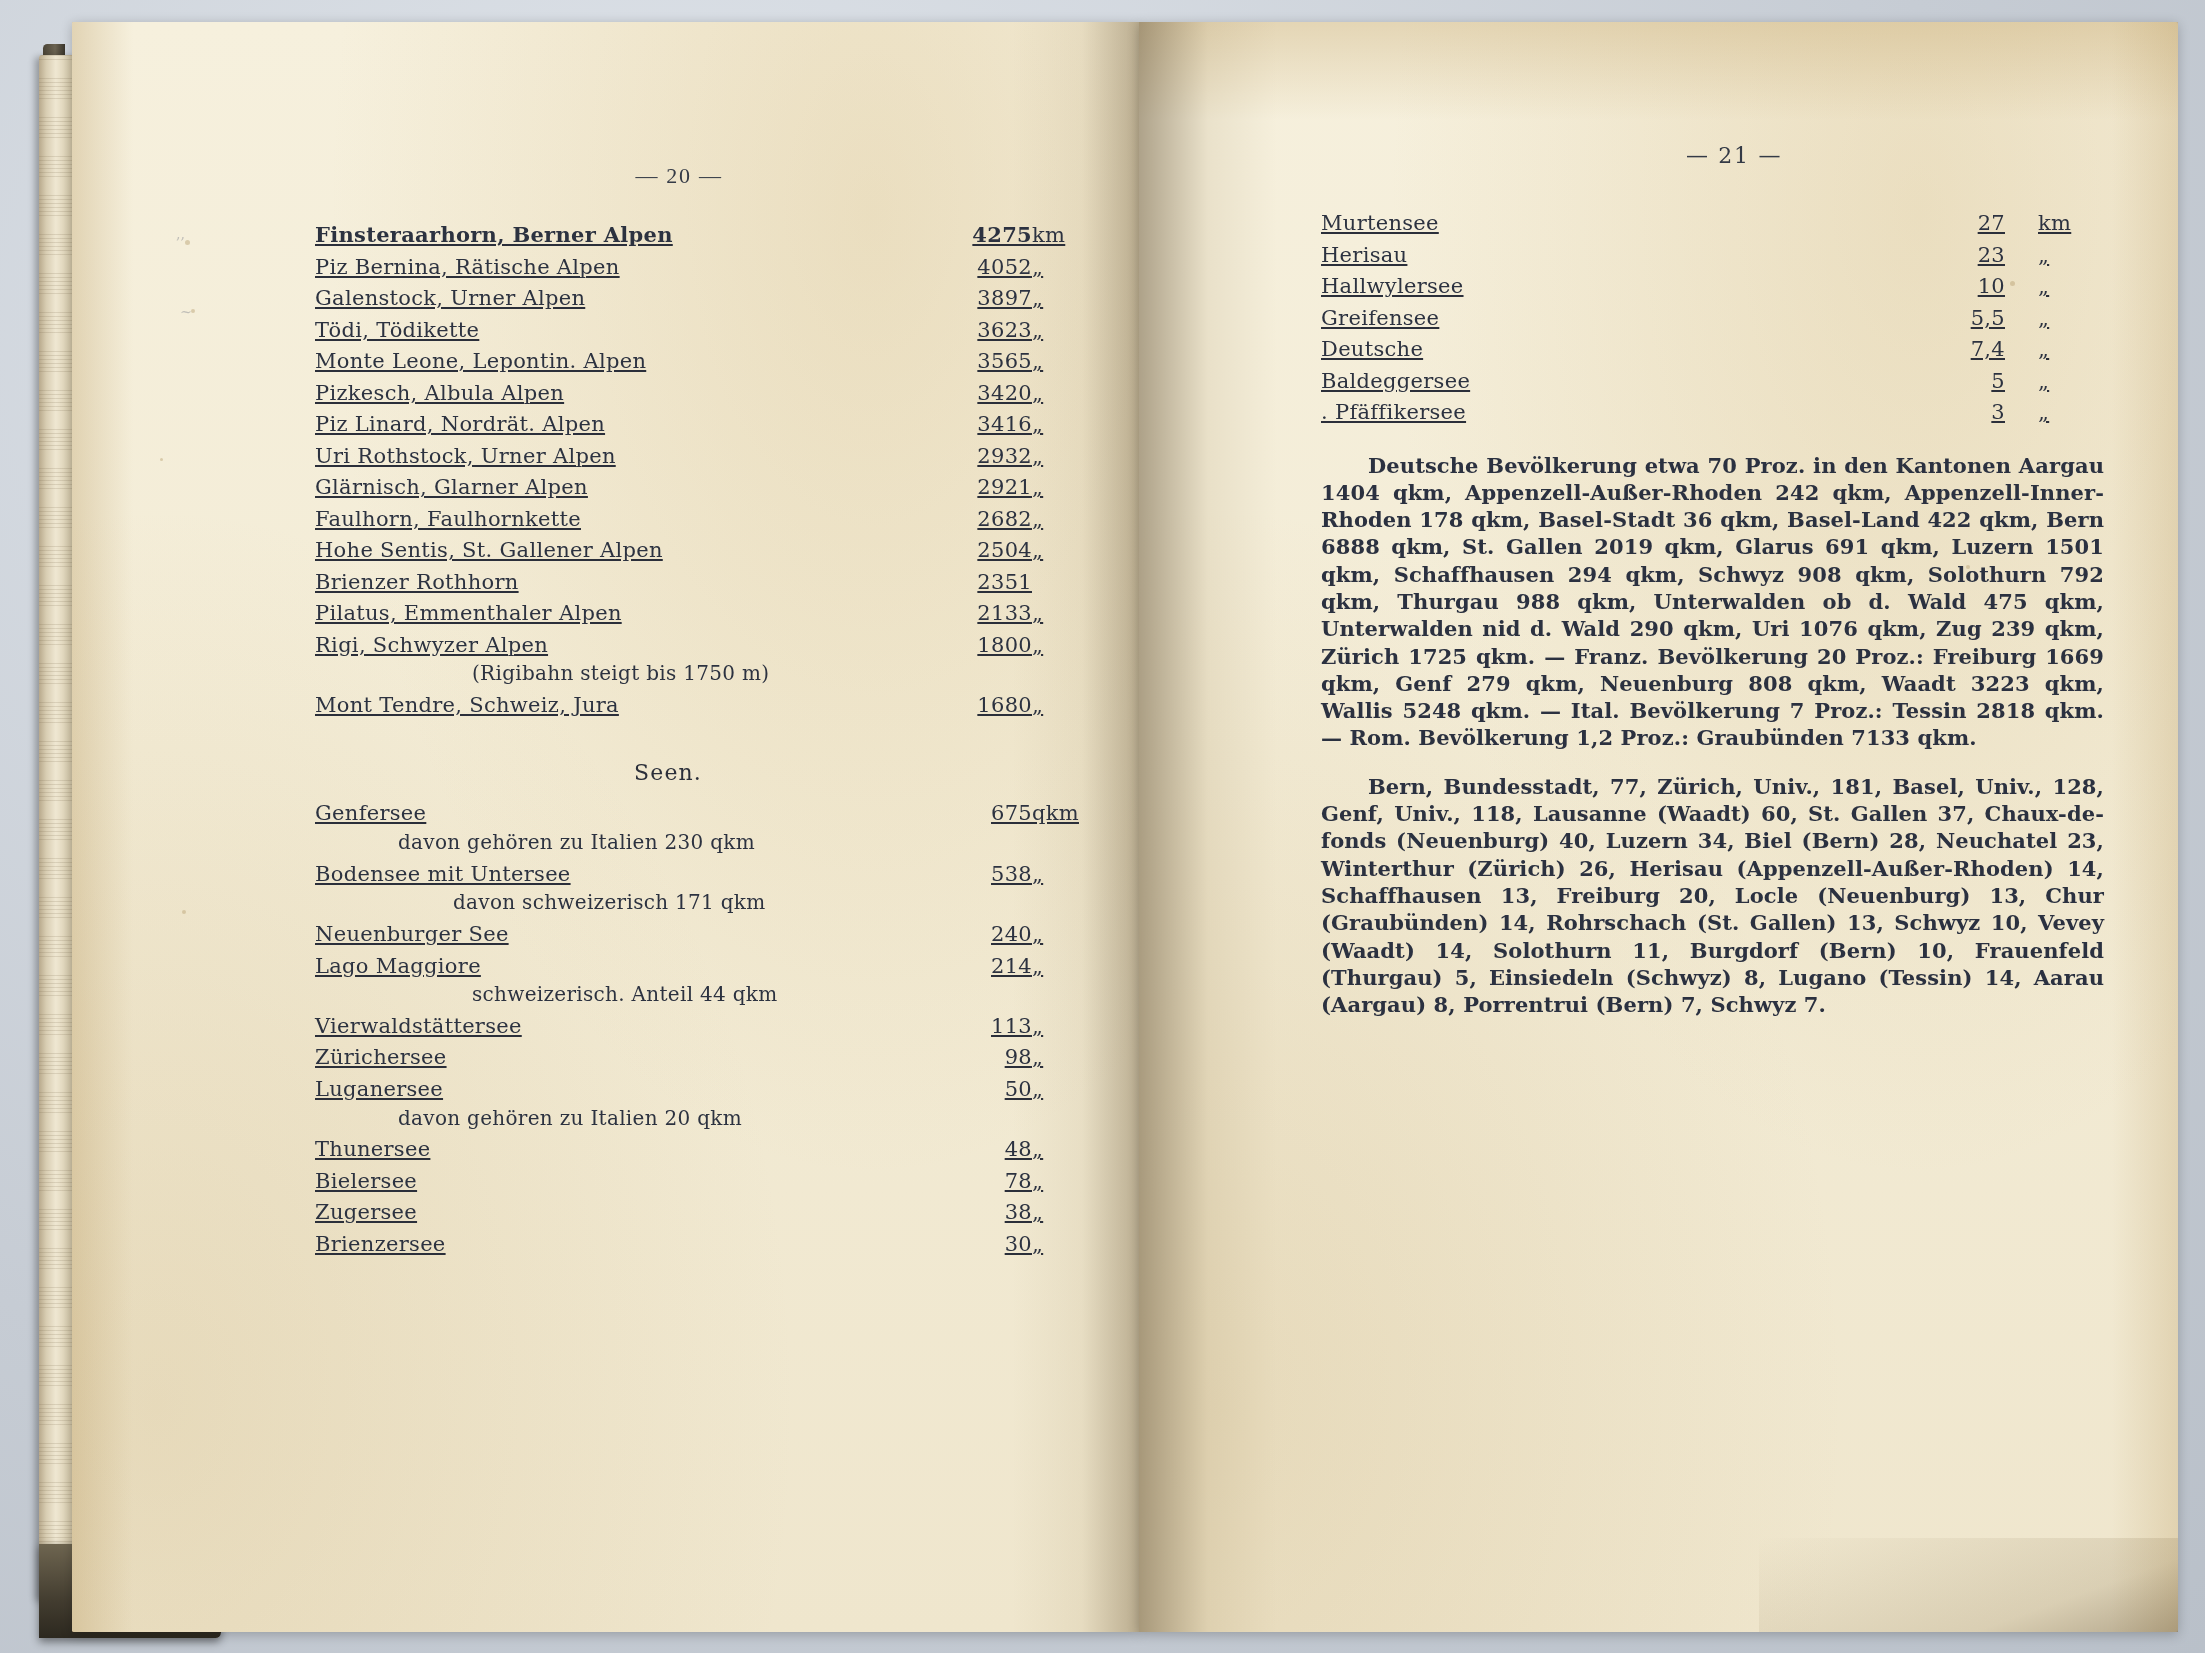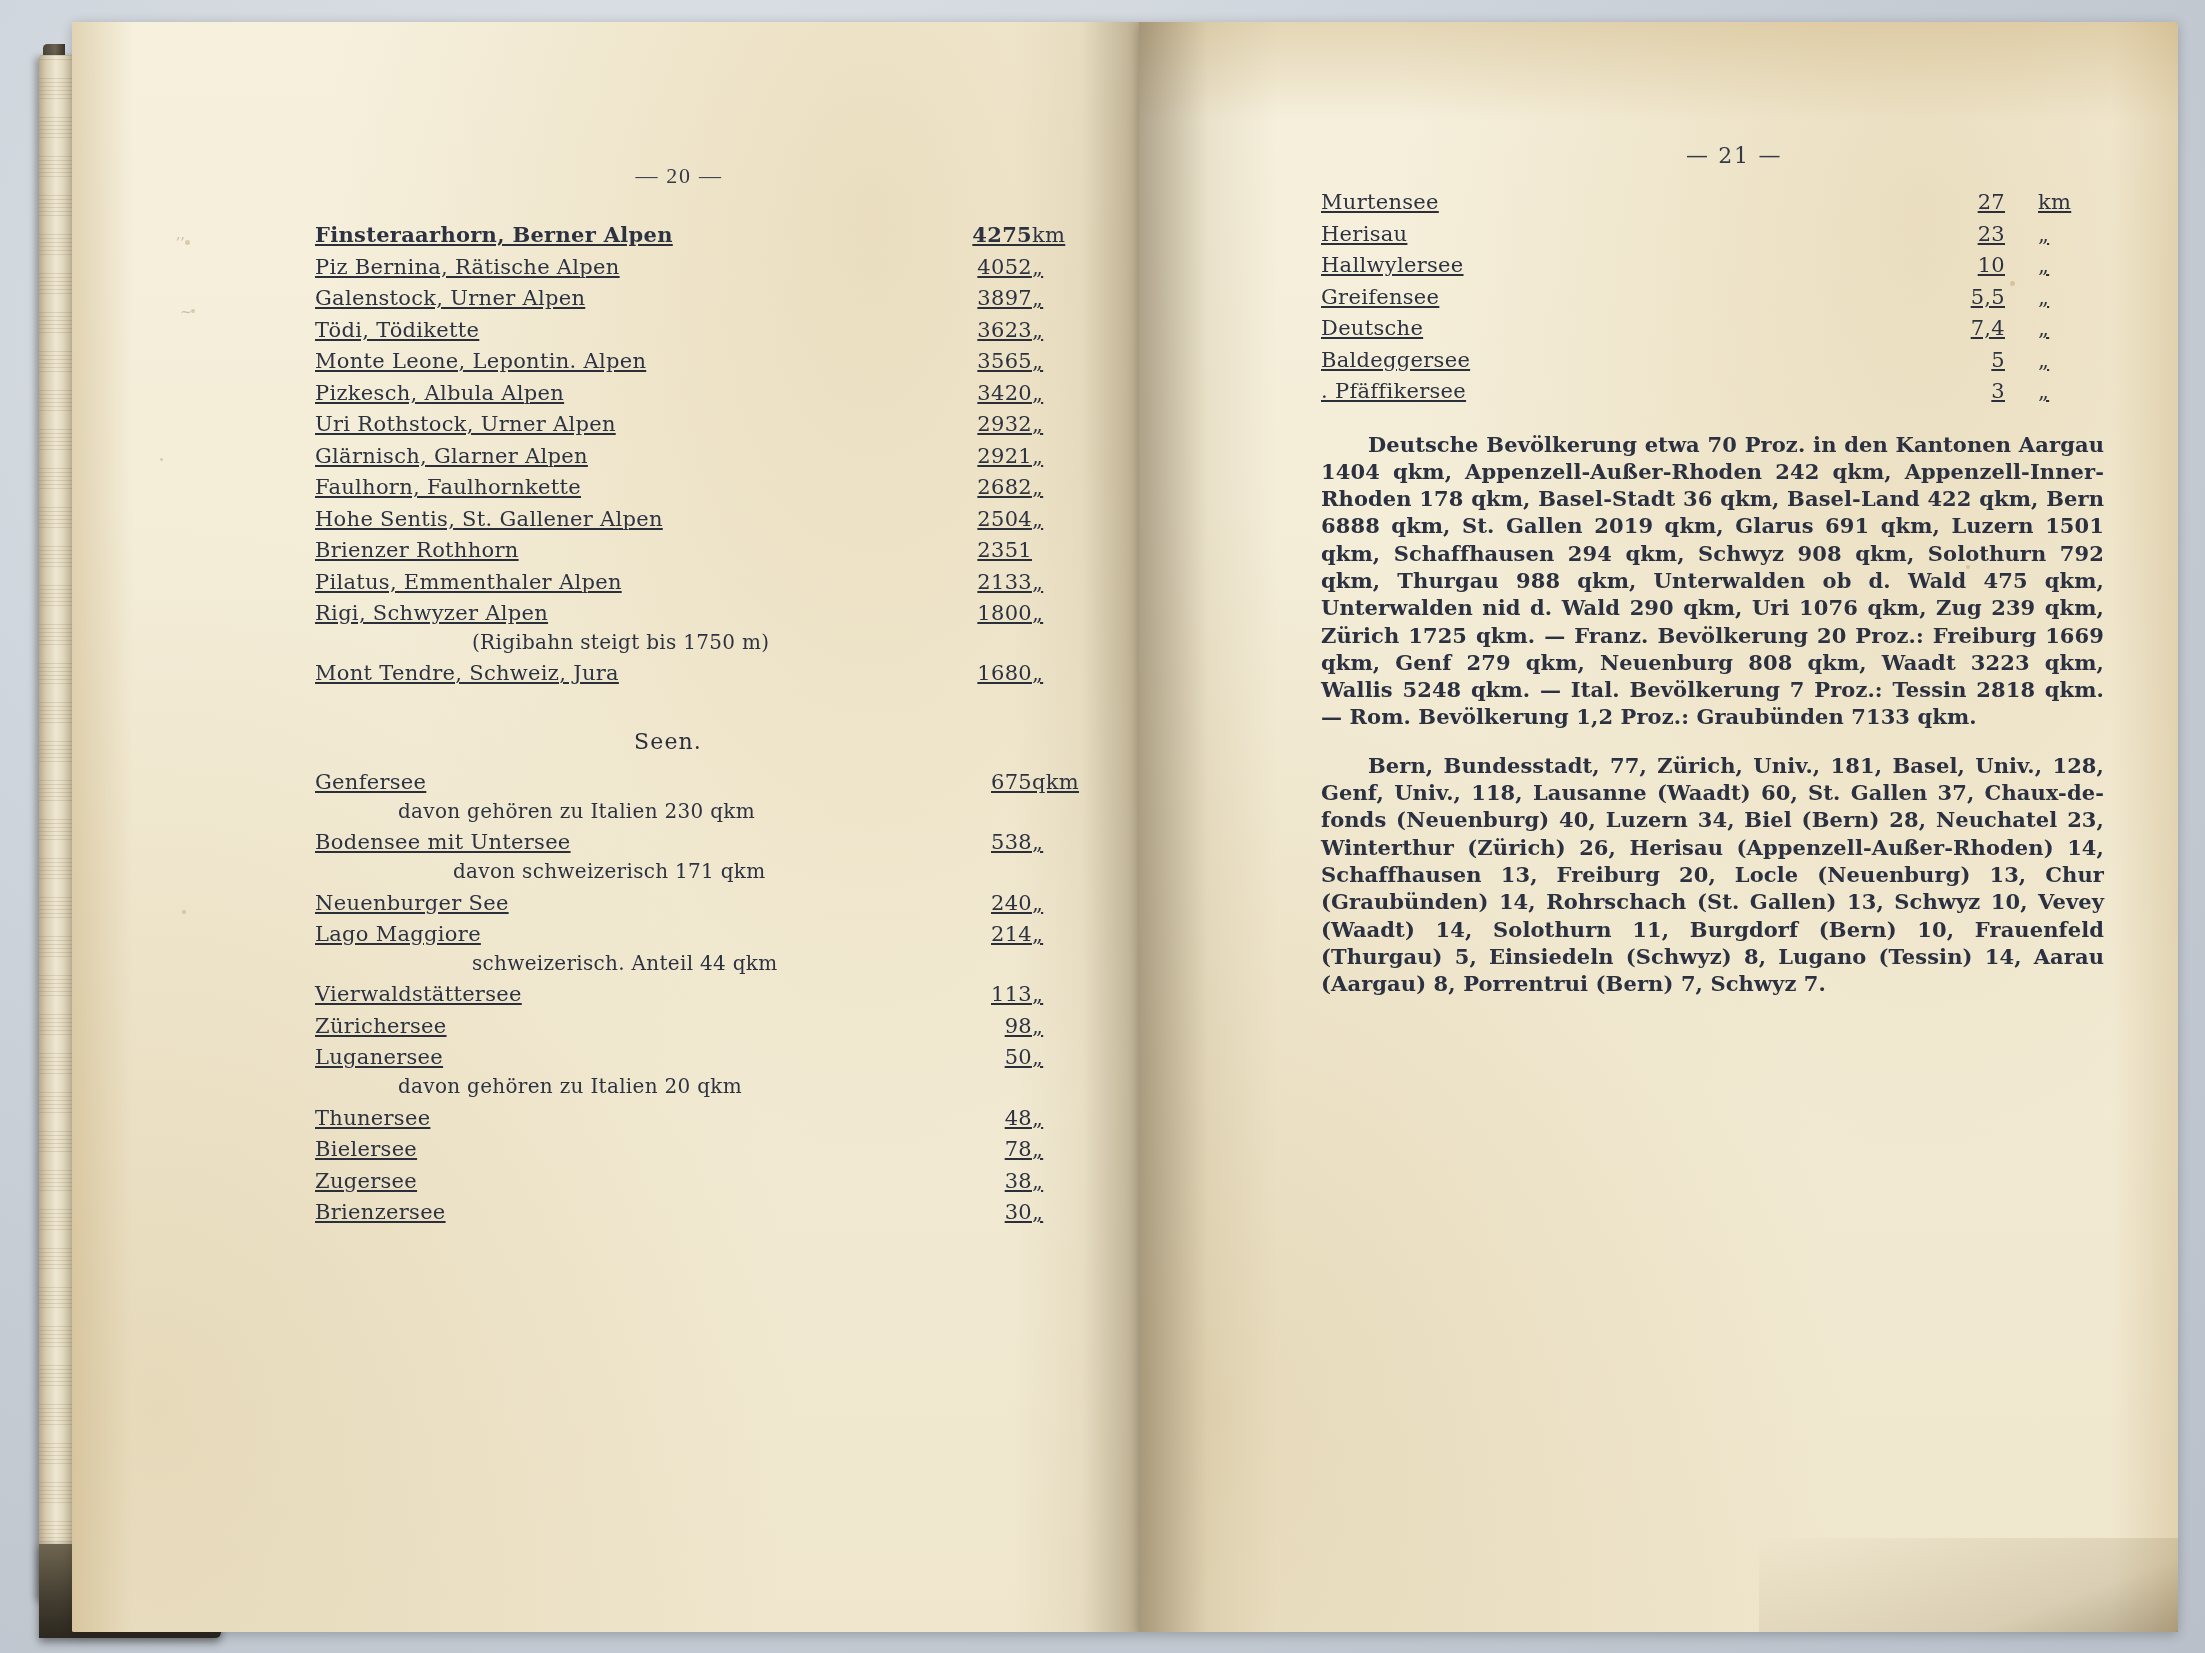--- a/index.html
+++ b/index.html
@@ -159,21 +159,21 @@
     font-size: 22px;
     letter-spacing: 1.1px;
     margin: 39px 0 13.2px 0;
     width: 474px;
     margin-left: 116px;
   }
   .bold-first td.nm, .bold-first td.val { font-weight: 600; }
 
   
   .right-content { left: 182px; top: 121px; width: 783px; }
-  .right-content .folio { width: 496px; margin-left: 165px; margin-bottom: 19px; }
+  .right-content .folio { width: 496px; margin-left: 165px; margin-bottom: 40px; }
   .right-content table.list td { font-size: 21px; }
   .right-content td.val { padding-right: 33px; }
 
   p.para {
     font-size: 21px;
     line-height: 1.30;
     text-align: justify;
     text-indent: 47px;
     margin: 23px 0 0 0;
     letter-spacing: 0.1px;
@@ -243,20 +243,25 @@
               <td class="nm">Monte Leone, Lepontin. Alpen</td>
               <td class="val">3565</td>
               <td class="unit">„</td>
             </tr>
             <tr>
               <td class="nm">Pizkesch, Albula Alpen</td>
               <td class="val">3420</td>
               <td class="unit">„</td>
             </tr>
             <tr>
+              <td class="nm">Piz Linard, Nordrät. Alpen</td>
+              <td class="val">3416</td>
+              <td class="unit">„</td>
+            </tr>
+            <tr>
               <td class="nm">Uri Rothstock, Urner Alpen</td>
               <td class="val">2932</td>
               <td class="unit">„</td>
             </tr>
             <tr>
               <td class="nm">Glärnisch, Glarner Alpen</td>
               <td class="val">2921</td>
               <td class="unit">„</td>
             </tr>
             <tr>

